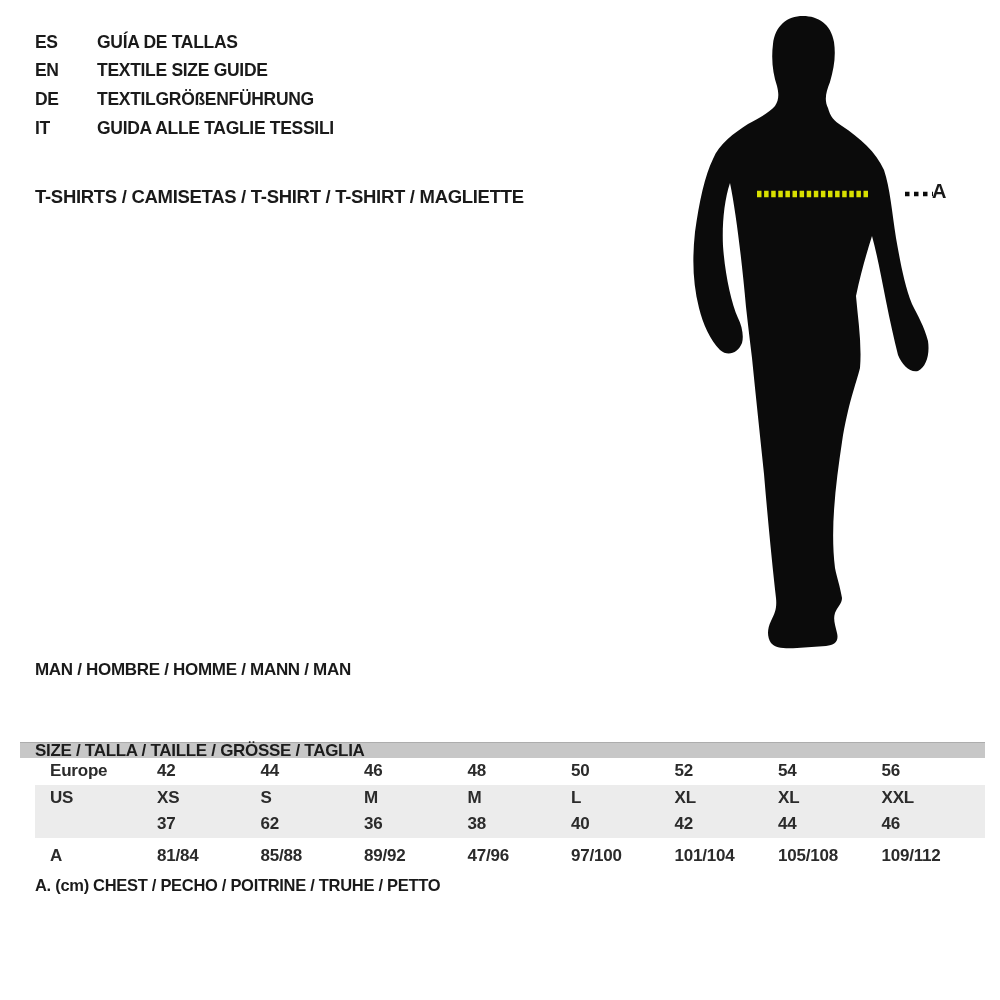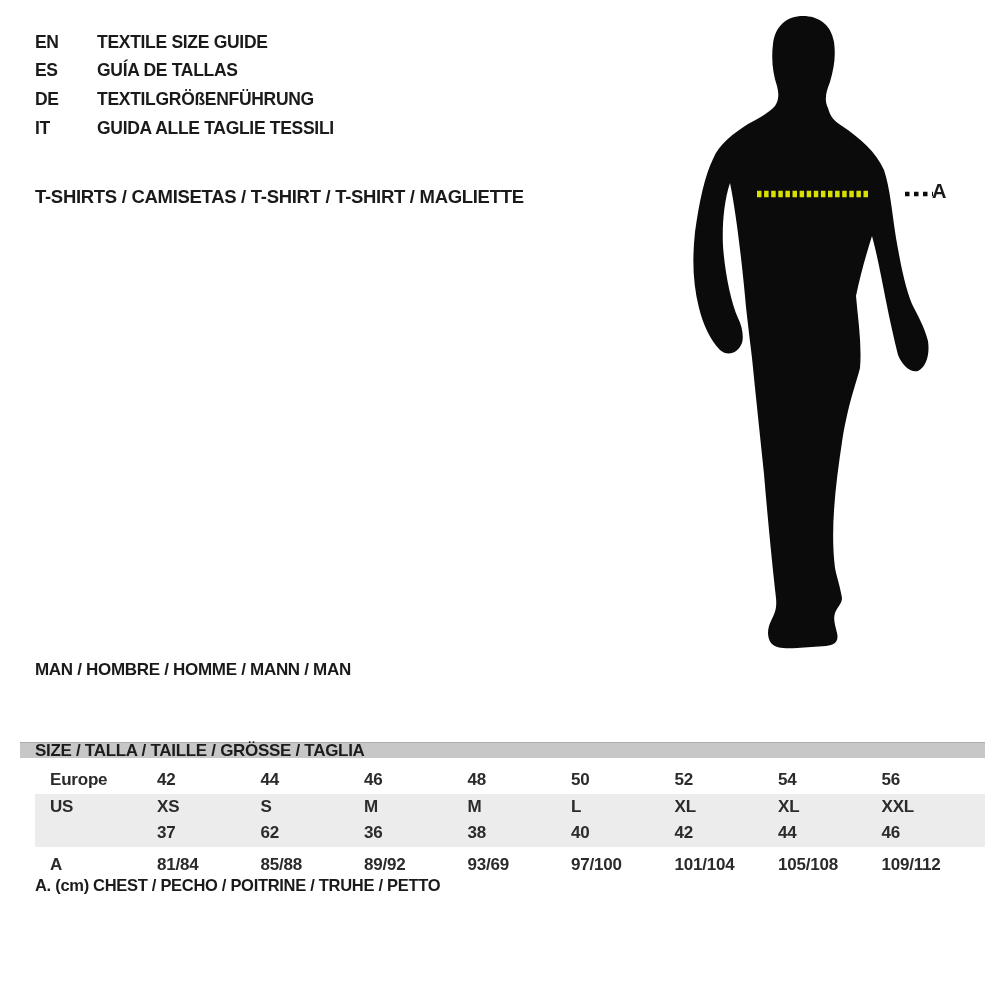--- a/index.html
+++ b/index.html
@@ -21,43 +21,43 @@
   [data-name="chest-measure-line"]{stroke:var(--measurement-dots,#d9e000);stroke-width:6.5;stroke-dasharray:4.5 2.6;}
   [data-name="callout-dash-line"]{stroke:var(--silhouette,#111);stroke-width:4.5;stroke-dasharray:4.5 4.5;}
   .measure-label{position:absolute;left:932px;top:180px;font-size:20px;font-weight:700;}
 
   
   .table-title{position:absolute;left:35px;top:660px;font-size:17px;font-weight:700;letter-spacing:-0.3px;white-space:nowrap;text-align:center;}
   .size-table{position:absolute;left:20px;top:742px;width:965px;}
   .band{height:16px;background:var(--header-band,#c7c7c7);border-top:1px solid #adadad;
         display:flex;align-items:center;padding-left:15px;box-sizing:border-box;}
   .band span{font-size:17px;font-weight:700;letter-spacing:-0.3px;color:#1c1c1c;white-space:nowrap;}
-  .rows{margin-top:9px;padding-left:15px;}
+  .rows{margin-top:0;padding-left:15px;}
   .trow{display:grid;grid-template-columns:122px repeat(8,1fr);height:26.5px;align-items:center;}
   .trow .lbl{padding-left:15px;text-align:left;font-size:17px;font-weight:700;letter-spacing:-0.2px;color:#2b2b2b;}
   .trow .cell{text-align:left;font-size:17px;font-weight:700;letter-spacing:-0.2px;color:#2b2b2b;}
   .stripe-group{background:var(--row-stripe,#ececec);}
   .row-a{margin-top:4px;height:28px;}
 
   
   .footnote{position:absolute;left:35px;top:876px;font-size:16.5px;font-weight:700;letter-spacing:-0.3px;white-space:nowrap;}
 </style>
 </head>
 <body>
 
 <div id="page" data-name="size-guide-page">
 
   <div class="lang-block" data-name="language-legend">
+    <div class="lang-row" data-name="language-row-es">
+      <span data-name="language-code">ES</span>
+      <span data-name="language-title">GUÍA DE TALLAS</span>
+    </div>
     <div class="lang-row" data-name="language-row-en">
       <span data-name="language-code">EN</span>
       <span data-name="language-title">TEXTILE SIZE GUIDE</span>
-    </div>
-    <div class="lang-row" data-name="language-row-es">
-      <span data-name="language-code">ES</span>
-      <span data-name="language-title">GUÍA DE TALLAS</span>
     </div>
     <div class="lang-row" data-name="language-row-de">
       <span data-name="language-code">DE</span>
       <span data-name="language-title">TEXTILGRÖßENFÜHRUNG</span>
     </div>
     <div class="lang-row" data-name="language-row-it">
       <span data-name="language-code">IT</span>
       <span data-name="language-title">GUIDA ALLE TAGLIE TESSILI</span>
     </div>
   </div>
@@ -129,21 +129,21 @@
           <span class="cell" data-name="size-cell">42</span>
           <span class="cell" data-name="size-cell">44</span>
           <span class="cell" data-name="size-cell">46</span>
         </div>
       </div>
       <div class="trow row-a" data-name="table-row-chest">
         <span class="lbl" data-name="row-label">A</span>
         <span class="cell" data-name="size-cell">81/84</span>
         <span class="cell" data-name="size-cell">85/88</span>
         <span class="cell" data-name="size-cell">89/92</span>
-        <span class="cell" data-name="size-cell">93/69</span>
+        <span class="cell" data-name="size-cell">47/96</span>
         <span class="cell" data-name="size-cell">97/100</span>
         <span class="cell" data-name="size-cell">101/104</span>
         <span class="cell" data-name="size-cell">105/108</span>
         <span class="cell" data-name="size-cell">109/112</span>
       </div>
     </div>
   </div>
 
   <div class="footnote" data-name="measurement-footnote">A. (cm) CHEST / PECHO / POITRINE / TRUHE / PETTO</div>
 

